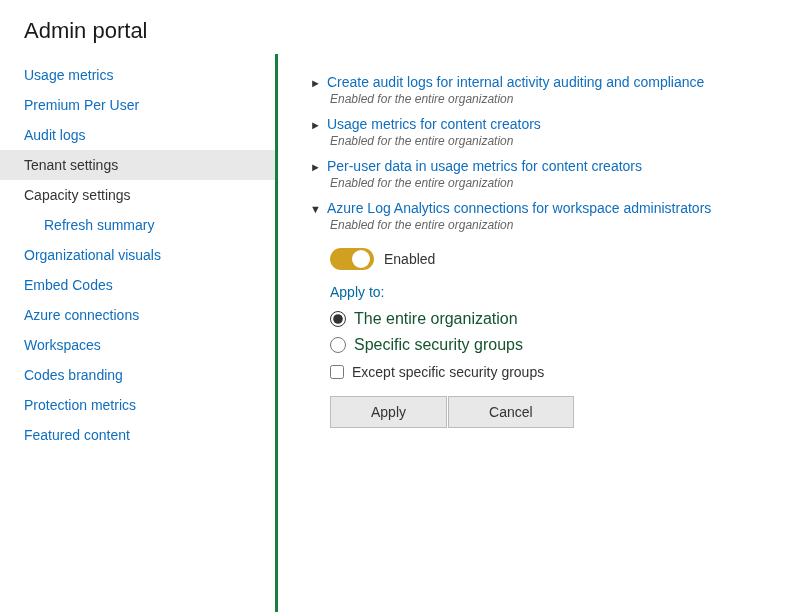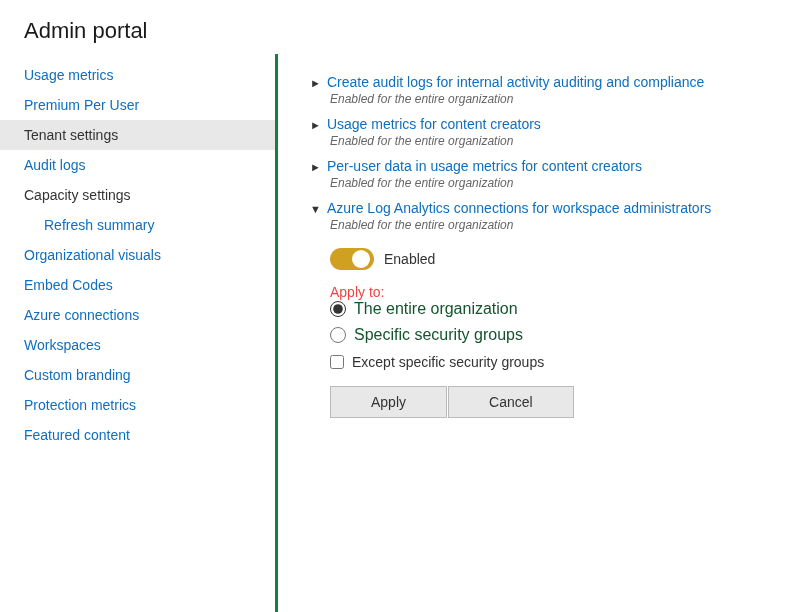--- a/index.html
+++ b/index.html
@@ -134,21 +134,22 @@
       top: 2px;
       background: white;
       border-radius: 50%;
     }
     .toggle-label {
       font-size: 14px;
       color: #333;
     }
     .apply-to-label {
       font-size: 14px;
-      color: #ef4444;
+      color: #0369a1;
+      margin-bottom: 10px;
     }
     .radio-group {
       margin-bottom: 10px;
     }
     .radio-item {
       display: flex;
       align-items: center;
       margin-bottom: 8px;
       cursor: pointer;
     }
@@ -210,29 +211,29 @@
 
 <div class="app-header">
   <h1 class="app-title">Admin portal</h1>
 </div>
 
 <div class="main-layout">
   <nav class="sidebar">
 
   <div class="sidebar-item">Usage metrics</div>
       <div class="sidebar-item">Premium Per User</div>
+      <div class="sidebar-item">Audit logs</div>
       <div class="sidebar-item active no-link">Tenant settings</div>
-      <div class="sidebar-item">Audit logs</div>
       <div class="sidebar-item no-link">Capacity settings</div>
       <div class="sidebar-item indent">Refresh summary</div>
       <div class="sidebar-item">Organizational visuals</div>
       <div class="sidebar-item">Embed Codes</div>
       <div class="sidebar-item">Azure connections</div>
       <div class="sidebar-item">Workspaces</div>
-      <div class="sidebar-item">Custom branding</div>
+      <div class="sidebar-item">Codes branding</div>
       <div class="sidebar-item">Protection metrics</div>
       <div class="sidebar-item">Featured content</div>
     </nav>
 
   <main class="content-area">
 
     <div class="setting-item">
       <div class="setting-header">
         <span class="chevron">►</span>
         <span class="setting-title">Create audit logs for internal activity auditing and compliance</span>

